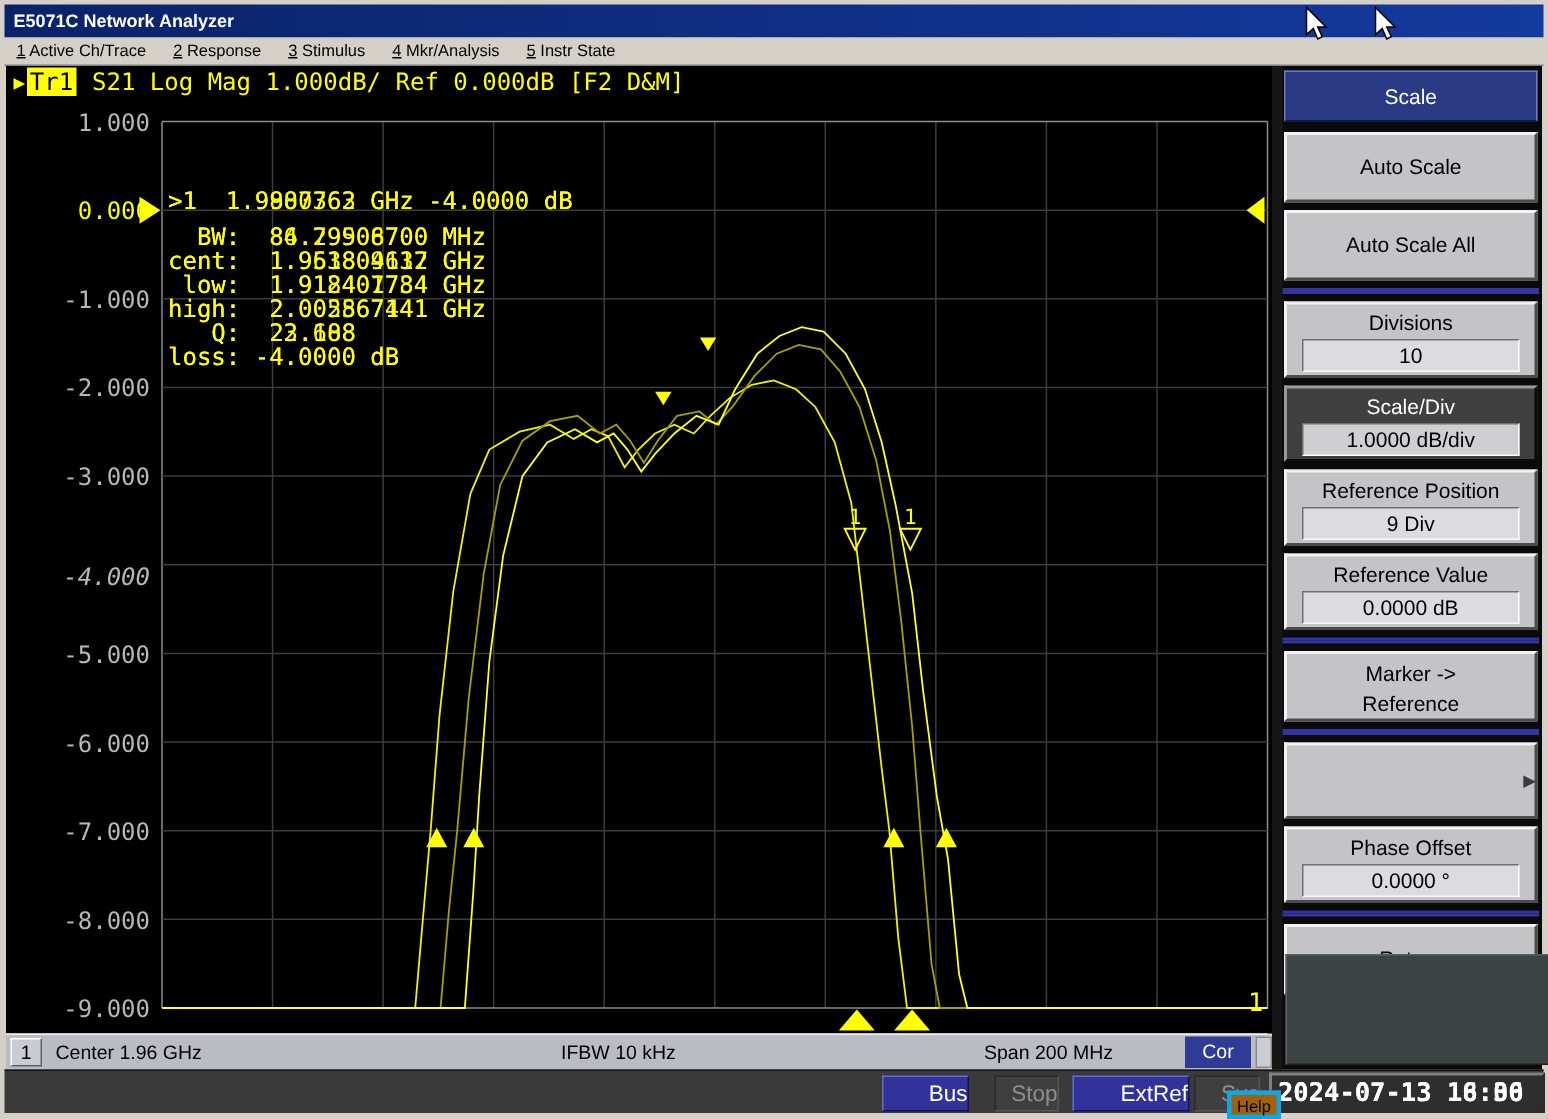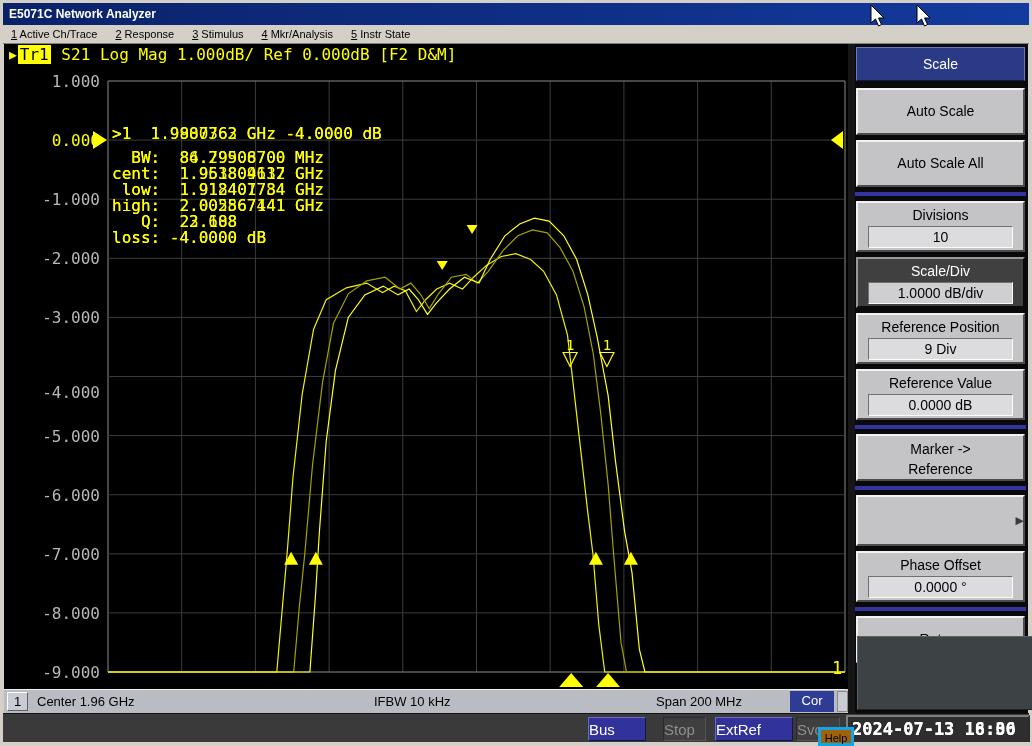--- a/index.html
+++ b/index.html
@@ -72,21 +72,21 @@
   .sb-ifbw { position:absolute; left:370px; top:4px; }
   .sb-span { position:absolute; left:652px; top:4px; }
   .cor-badge { position:absolute; left:786px; top:1px; width:44px; height:21px; background:#2f3c96;
     color:#fff; text-align:center; line-height:20px; }
   .sb-endbox { position:absolute; left:833px; top:1px; width:11px; height:21px; background:#c9cdd3;
     border:1px solid #8a8a8a; }
 
   
   .taskbar { position:absolute; left:3px; top:713px; width:1026px; height:29px; background:#3a3a3a;
     border-top:1px solid #141414; }
-  .badge { position:absolute; top:3px; height:24px; text-align:left; font-size:15px; line-height:23px; }
+  .badge { position:absolute; top:3px; height:24px; text-align:right; font-size:15px; line-height:23px; }
   .badge.on { background:#32329b; color:#fff; border:1px solid #6a6ac8; border-right-color:#14144a; border-bottom-color:#14144a; }
   .badge.off { background:#3f3f3f; color:#8f8f8f; border:1px solid #2a2a2a; border-right-color:#555; border-bottom-color:#555; }
   .dt-box { position:absolute; left:843px; top:1px; width:184px; height:27px; background:#2e2e2e;
     border:2px outset #808080; }
   .dt { position:absolute; left:4px; top:2px; width:176px; font-family:"DejaVu Sans Mono",monospace;
     font-size:17px; font-weight:bold; color:#fff; white-space:pre; }
 
   .tooltip { position:absolute; left:818px; top:727px; width:36px; height:19px; background:#a16207;
     border:3px solid #0ea5e9; font-size:11px; color:#000; text-align:center; line-height:17px; z-index:60; }
 
@@ -147,21 +147,21 @@
       <polygon points="567.2044999999998,629 555.2044999999998,643 579.2044999999998,643" fill="#ffff00"></polygon>
       <polygon points="604.0544999999998,629 592.0544999999998,643 616.0544999999998,643" fill="#ffff00"></polygon>
       <text x="828" y="630" fill="#ffff00" font-size="17" font-family="DejaVu Sans Mono, monospace">1</text>
     </svg>
   <div id="ylabels">
       <span class="ylabel" style="top: 28px;">1.000</span>
       <span class="ylabel ref" style="top: 87.1px;">0.000</span>
       <span class="ylabel" style="top: 146.2px;">-1.000</span>
       <span class="ylabel" style="top: 205.3px;">-2.000</span>
       <span class="ylabel" style="top: 264.4px;">-3.000</span>
-      <span class="ylabel" style="top: 339px;">-4.000</span>
+      <span class="ylabel" style="top: 331px; font-style: italic;">-4.000</span>
       <span class="ylabel" style="top: 382.6px;">-5.000</span>
       <span class="ylabel" style="top: 441.7px;">-6.000</span>
       <span class="ylabel" style="top: 500.8px;">-7.000</span>
       <span class="ylabel" style="top: 559.9px;">-8.000</span>
       <span class="ylabel" style="top: 619px;">-9.000</span>
     </div>
   <pre class="mk l1">&gt;1  1.9887362 GHz -4.0000 dB</pre>
   <pre class="mk l1">&gt;1  1.9900763 GHz -4.0000 dB</pre>
   <pre class="mk blk">  BW:  86.29908700 MHz
 cent:  1.953804132 GHz

